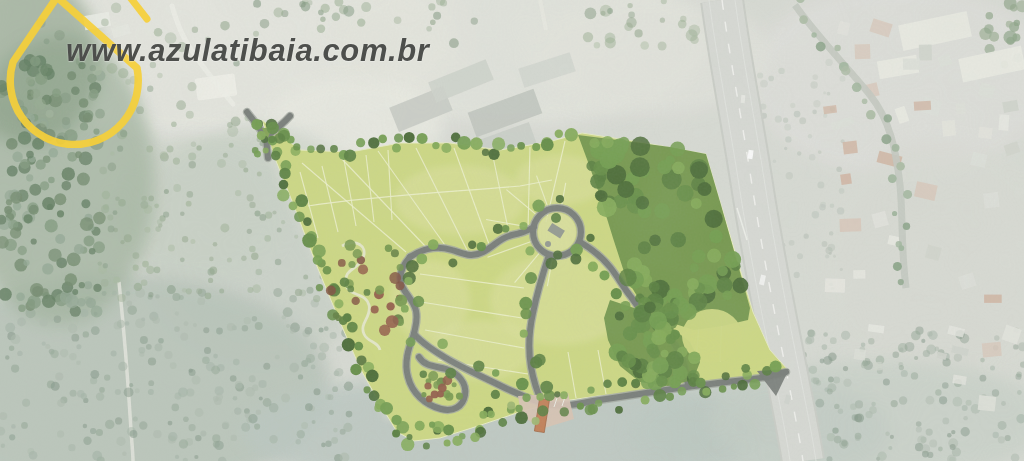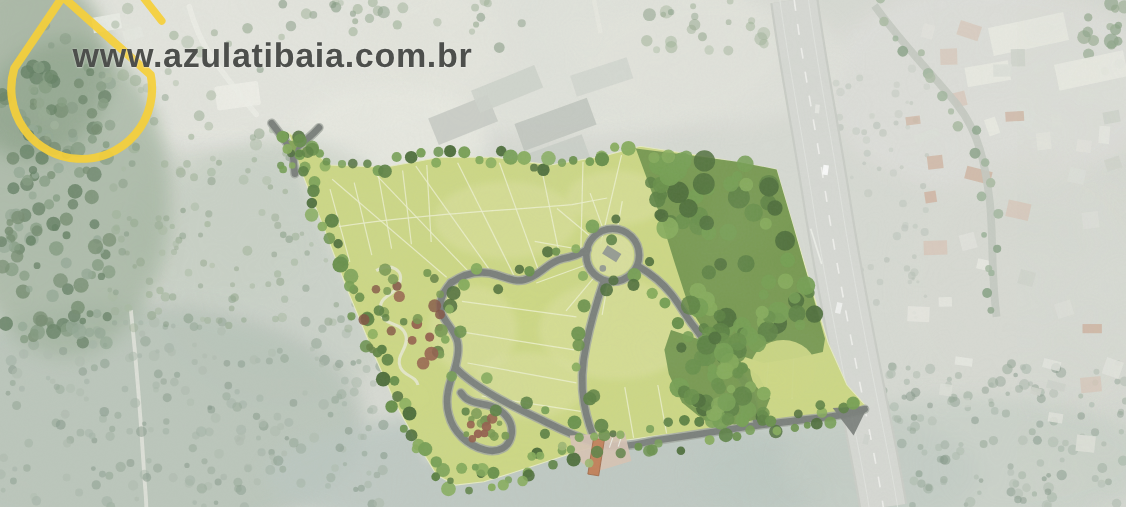--- a/index.html
+++ b/index.html
@@ -1,18 +1,18 @@
 <!DOCTYPE html>
 <html><head>
 <meta charset="utf-8">
 <style>
   html,body{margin:0;padding:0;background:#222;}
   .stage{
     position:relative;width:1024px;height:461px;overflow:hidden;
-    font-family:"Liberation Sans", sans-serif;background:#d6d9d2;
+    font-family:"Liberation Sans", sans-serif;background:#d6d9d2;font-style:italic;
   }
   .stage svg.scene{position:absolute;left:0;top:0;display:block;}
   .watermark{position:absolute;left:0;top:0;width:100%;height:100%;pointer-events:none;}
   .logo-svg{position:absolute;left:0;top:-4px;}
   .wm-text{
     position:absolute;left:66px;top:33px;
     font-size:31px;font-weight:700;letter-spacing:.6px;
     color:#4d4f4c;
     text-shadow:0 0 2px rgba(255,255,255,.45), 0 1px 1px rgba(255,255,255,.25);
     white-space:nowrap;

